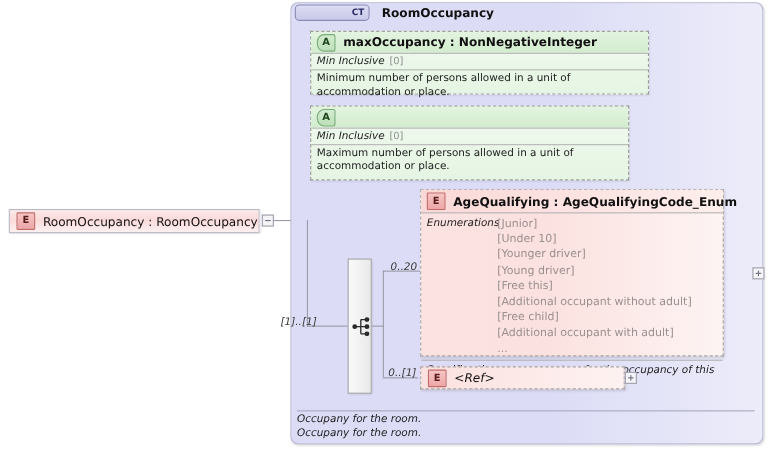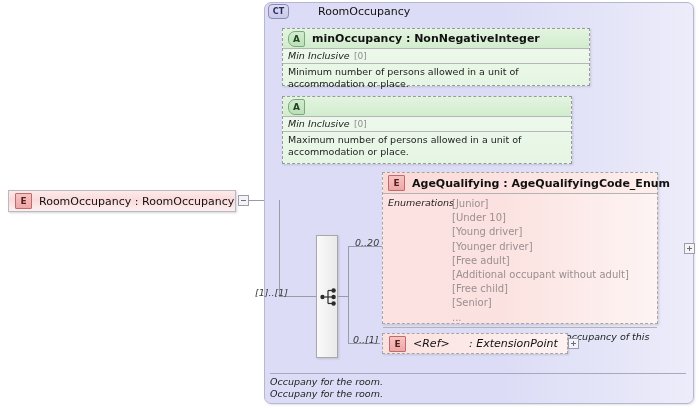--- a/index.html
+++ b/index.html
@@ -43,21 +43,21 @@
     border:1px solid #79ab79;
     background:linear-gradient(to bottom,#d3ecd0,#bcdfb8);
     color:#20471f;
     border-radius:7px 2px 2px 7px;
   }
   .badge-ct{
     border:1px solid #8a8ab5;
     background:linear-gradient(to bottom,#dcdcf2,#c9c9ea);
     color:#2b2b63;
     border-radius:4px;
-    width:19px;height:13px;font-size:8px;
+    width:19px;height:13px;font-size:8px;padding-left:47px;
   }
   .elem-title{font-size:11px;color:#111;white-space:nowrap;}
 
   
   .toggle{
     position:absolute;
     width:11px;height:11px;
     border:1px solid #9c9cac;
     background:#f4f4f7;
     box-sizing:border-box;
@@ -75,21 +75,21 @@
     border:1px solid #b7b7d2;
     border-radius:7px;
     background:linear-gradient(to right,#dcdcf6 0%,#dcdcf6 55%,#ececfa 100%);
     box-sizing:border-box;
     box-shadow:1px 1px 2px rgba(0,0,0,0.12);
   }
   .ct-head{
     position:absolute;left:6px;top:4px;
     display:flex;align-items:center;
   }
-  .ct-name{font-size:11px;color:#111;margin-left:22px;}
+  .ct-name{font-size:11px;color:#111;margin-left:4px;font-weight:bold;}
 
   
   .attr-box{
     position:absolute;
     border:1px dashed #9a9a9a;
     background:linear-gradient(to bottom,#f0faef,#e5f5e3);
     box-sizing:border-box;
     box-shadow:1px 1px 2px rgba(0,0,0,0.13);
   }
   .attr-head{
@@ -186,21 +186,21 @@
   <div class="ct-container"></div>
 
   <div class="ct-head" style="left:268px;top:4px;">
     <span class="badge badge-ct">CT</span>
     <span class="ct-name">RoomOccupancy</span>
   </div>
 
   <div class="attr-box" style="left:282px;top:28px;width:308px;height:58px;">
     <div class="attr-head">
       <span class="badge badge-a">A</span>
-      <span class="attr-name">minOccupancy : NonNegativeInteger</span>
+      <span class="attr-name">maxOccupancy : NonNegativeInteger</span>
     </div>
     <div class="facet-row">
       <span class="facet-label">Min Inclusive</span>
       <span class="facet-val">[0]</span>
     </div>
     <div class="attr-desc">Minimum number of persons allowed in a unit of accommodation or place.</div>
   </div>
 
   <div class="attr-box" style="left:282px;top:96px;width:290px;height:68px;">
     <div class="attr-head">
@@ -242,37 +242,36 @@
   <div class="enum-box" style="left:382px;top:172px;width:276px;height:152px;">
     <div class="enum-head">
       <span class="badge">E</span>
       <span class="elem-title">AgeQualifying : AgeQualifyingCode_Enum</span>
     </div>
     <div class="enum-body">
       <span class="enum-label">Enumerations</span>
       <span class="enum-list">
         <span class="enum-item">[Junior]</span>
         <span class="enum-item">[Under 10]</span>
+        <span class="enum-item">[Younger driver]</span>
         <span class="enum-item">[Young driver]</span>
-        <span class="enum-item">[Younger driver]</span>
-        <span class="enum-item">[Free adult]</span>
+        <span class="enum-item">[Free this]</span>
         <span class="enum-item">[Additional occupant without adult]</span>
         <span class="enum-item">[Free child]</span>
-        <span class="enum-item">[Senior]</span>
+        <span class="enum-item">[Additional occupant with adult]</span>
         <span class="enum-item">...</span>
       </span>
     </div>
     <div class="enum-desc">Specifies the age parameters for the occupancy of this guest room type.</div>
   </div>
   <div class="toggle plus" style="left:684px;top:243px;"></div>
 
   <div class="ref-box" style="left:382px;top:333px;width:186px;height:21px;">
     <span class="badge">E</span>
     <span class="ref-label" style="min-width:56px;">&lt;Ref&gt;</span>
-    <span class="ref-label">: ExtensionPoint</span>
   </div>
   <div class="toggle plus" style="left:568px;top:338px;"></div>
 
   <div class="annot-sep"></div>
   <div class="annot">
     <div>Occupany for the room.</div>
     <div>Occupany for the room.</div>
   </div>
 
 </div>

